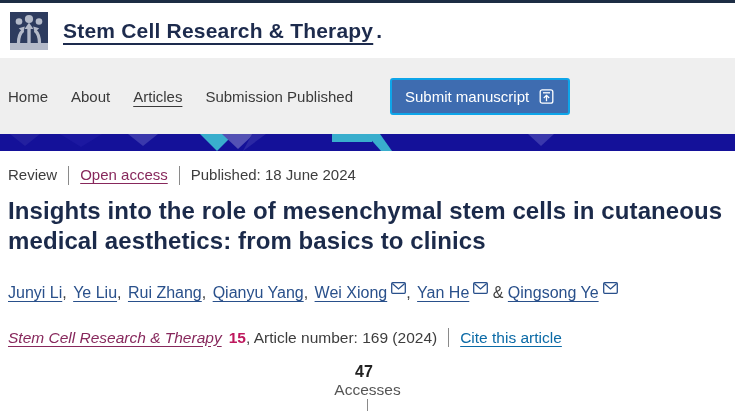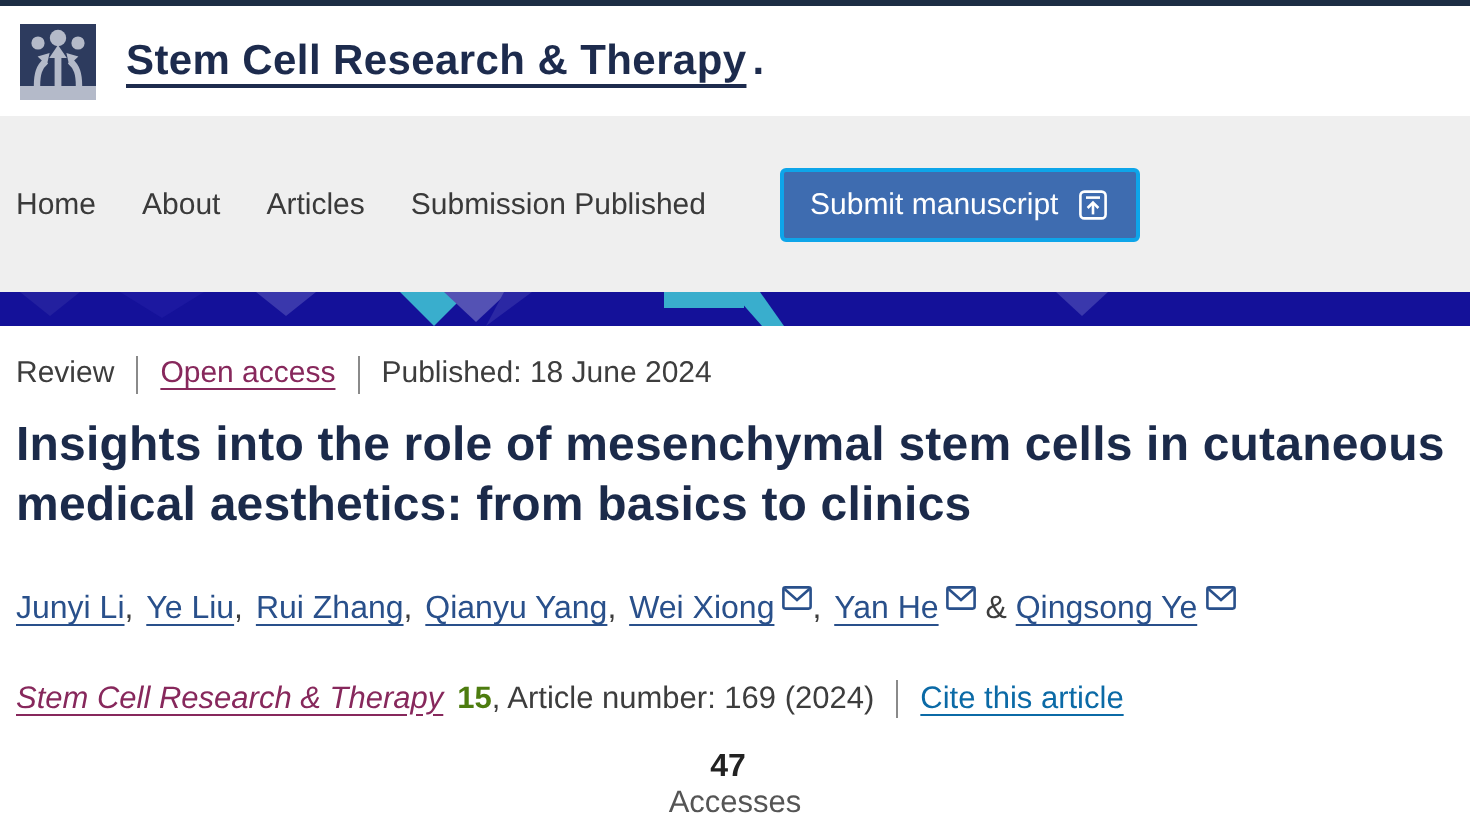--- a/index.html
+++ b/index.html
@@ -26,25 +26,25 @@
   
   .header{height:55px;display:flex;align-items:center;padding:0 10px;gap:15px;background:#fff;}
   .logo{width:38px;height:38px;display:block;flex:0 0 auto;}
   .journal-title{
     font-size:21px;font-weight:600;color:var(--brand-navy);
     text-decoration:underline;text-decoration-thickness:1.5px;text-underline-offset:5px;
     letter-spacing:.2px;cursor:pointer;
   }
   .journal-title-suffix{font-size:21px;font-weight:600;color:var(--brand-navy);margin-left:1px;}
   
-  .nav{height:88px;background:#efefef;display:flex;align-items:center;padding:0 8px;}
+  .nav{height:76px;background:#efefef;display:flex;align-items:center;padding:0 8px;}
   .nav-link{
     color:#3a3a3a;font-size:15px;text-decoration:none;margin-right:23px;cursor:pointer;
   }
-  .nav-link.active{text-underline-offset:4px;}
+  .nav-link.active{text-decoration:underline;text-underline-offset:4px;}
   .submit-btn{
     margin-left:14px;background:var(--button-blue);border:2px solid #0ea5e9;border-radius:3px;
     color:#fff;font-size:15px;padding:0 13px;height:37px;display:flex;align-items:center;gap:9px;
     cursor:pointer;font-family:inherit;
   }
   
   .banner{display:block;width:735px;height:17px;}
   
   .main{padding:0 8px;}
   .meta-row{margin-top:15px;display:flex;align-items:flex-start;font-size:15px;color:#3d3d3d;}
@@ -60,21 +60,21 @@
   .author-link{
     color:var(--author-link);text-decoration:underline;text-underline-offset:3px;cursor:pointer;
   }
   .mail-icon{color:var(--author-link);margin-left:4px;position:relative;top:-4px;cursor:pointer;}
   .sep{margin-right:2px;}
   .citation-row{margin-top:24px;display:flex;align-items:center;font-size:15.5px;color:#3d3d3d;}
   .journal-name-link{
     font-style:italic;color:var(--open-access-maroon);text-decoration:underline;
     text-underline-offset:3px;cursor:pointer;
   }
-  .volume{font-weight:700;color:#4d7c0f;margin-left:7px;}
+  .volume{font-weight:700;color:#be185d;margin-left:7px;}
   .cite-link,.metrics-link{
     color:var(--link-blue);text-decoration:underline;text-underline-offset:3px;cursor:pointer;text-align:right;
   }
   .metrics-row{margin-top:16px;display:flex;align-items:center;font-size:15.5px;color:#555;flex-direction:column;}
   .accesses-value{font-weight:700;color:#222;margin-right:7px;font-size:16px;}
 </style>
 </head>
 <body>
 
 <div class="topbar"></div>

